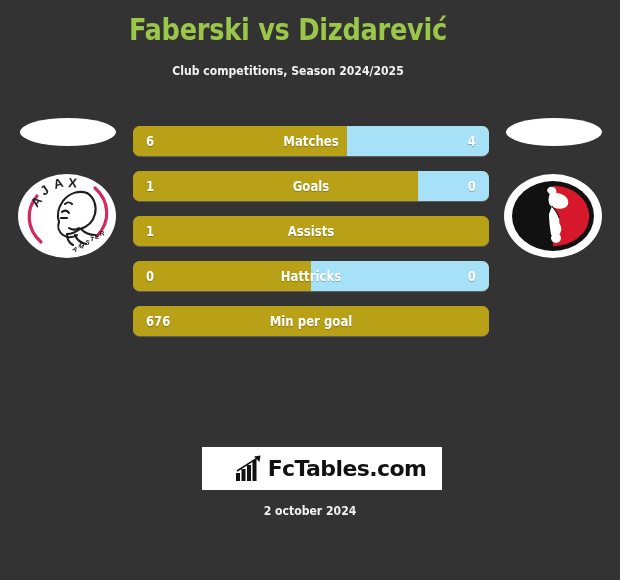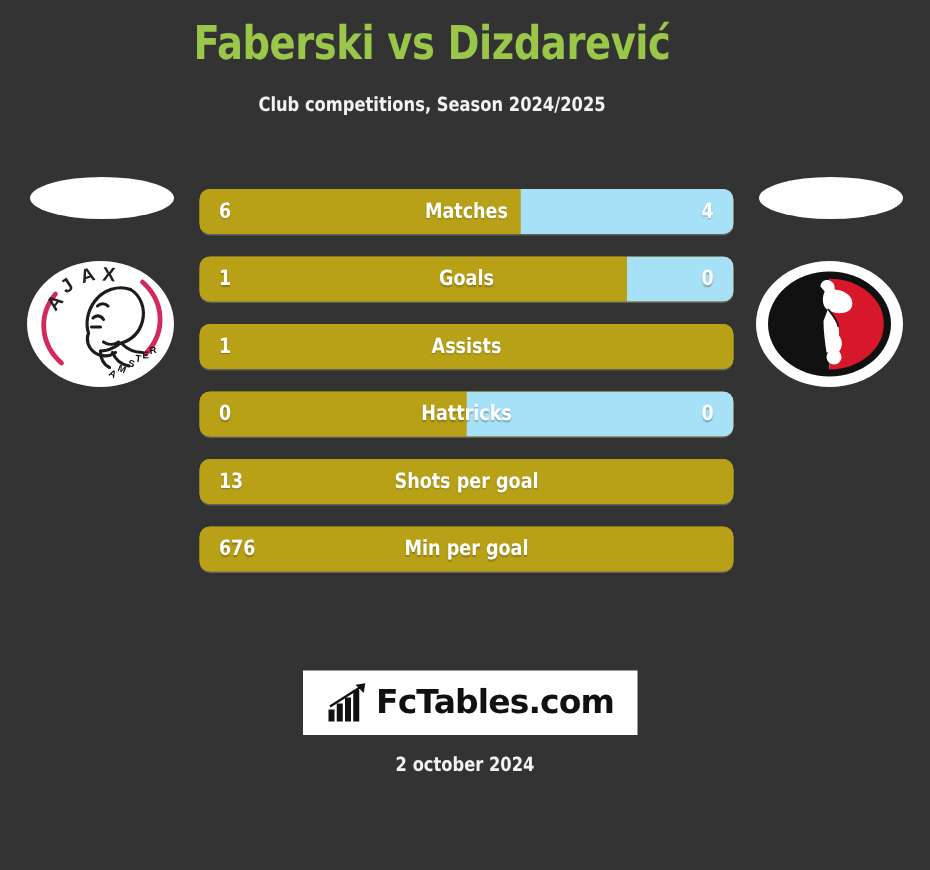--- a/index.html
+++ b/index.html
@@ -139,20 +139,21 @@
     position: absolute;
     left: 202px;
     top: 447px;
     width: 223px;
     height: 43px;
     background: #ffffff;
     display: flex;
     align-items: center;
     justify-content: center;
     gap: 5px;
+    padding-left: 17px;
   }
   .logo-icon { display: block; }
   .logo-text {
     font-size: 22px;
     font-weight: bold;
     color: #111111;
     letter-spacing: -0.6px;
     font-family: "DejaVu Sans", sans-serif;
   }
   .date {
@@ -269,25 +270,20 @@
 
   <div class="stat-row">
     <div class="bar-right" style="width:50%"></div>
     <div class="bar-left" style="width:50%"></div>
     <span class="val left">0</span>
     <span class="label">Hattricks</span>
     <span class="val right">0</span>
   </div>
 
 
-  <div class="stat-row">
-    <div class="bar-left" style="width:100%"></div>
-    <span class="val left">13</span>
-    <span class="label">Shots per goal</span>
-  </div>
 
   <div class="stat-row">
     <div class="bar-left" style="width:100%"></div>
     <span class="val left">676</span>
     <span class="label">Min per goal</span>
   </div>
 
 </div>
 
 <div class="logo-box">

